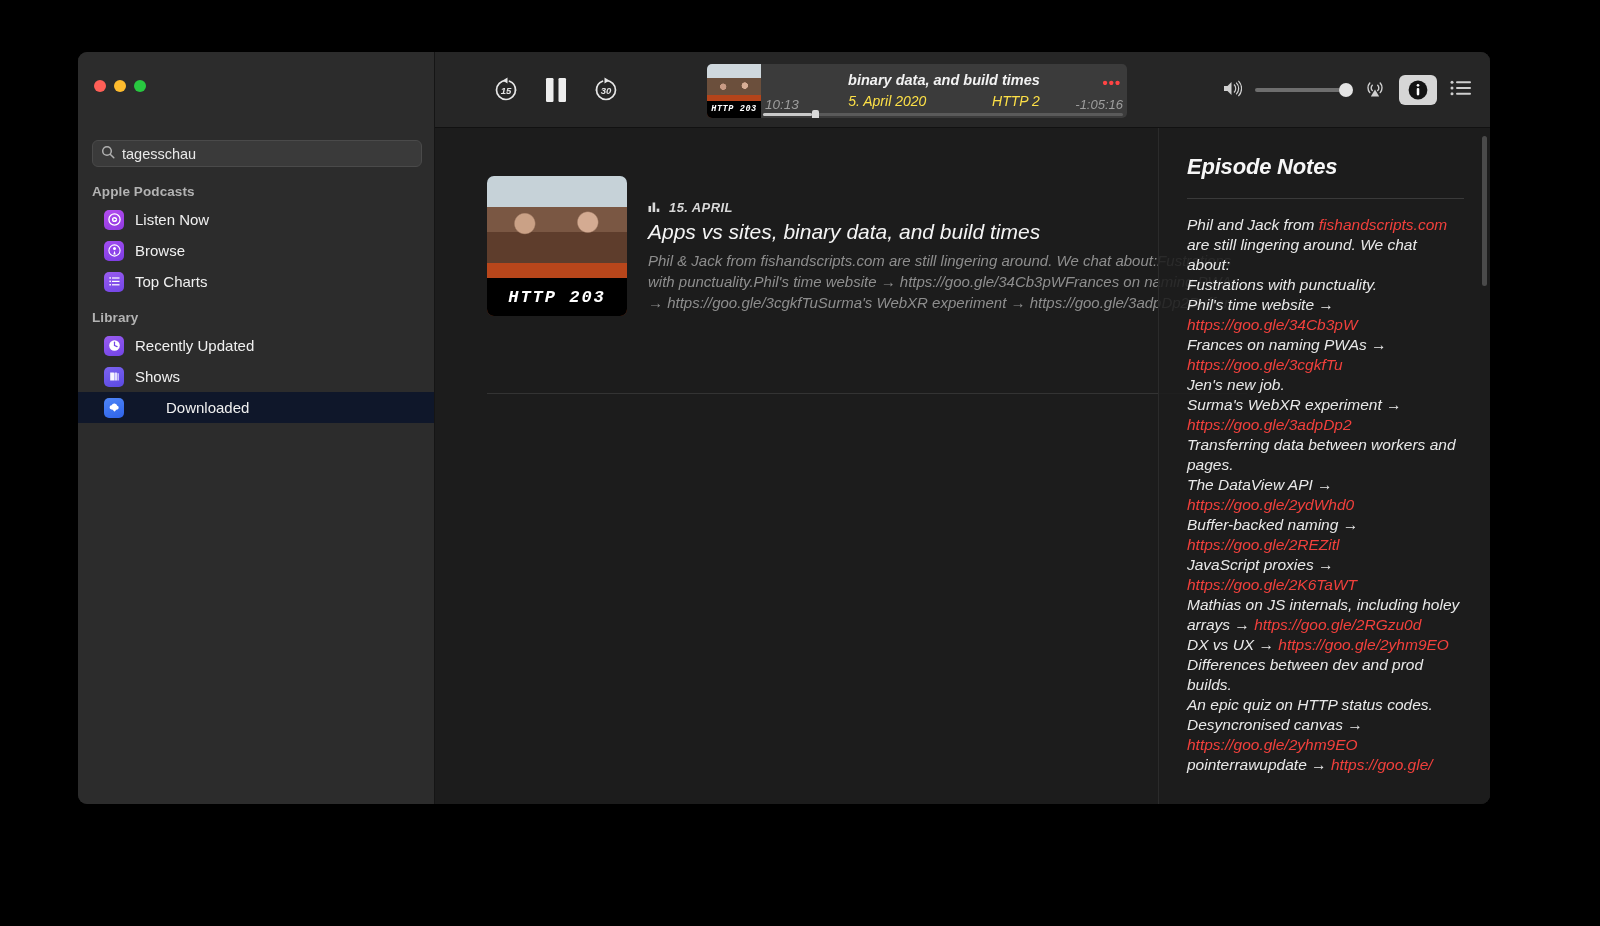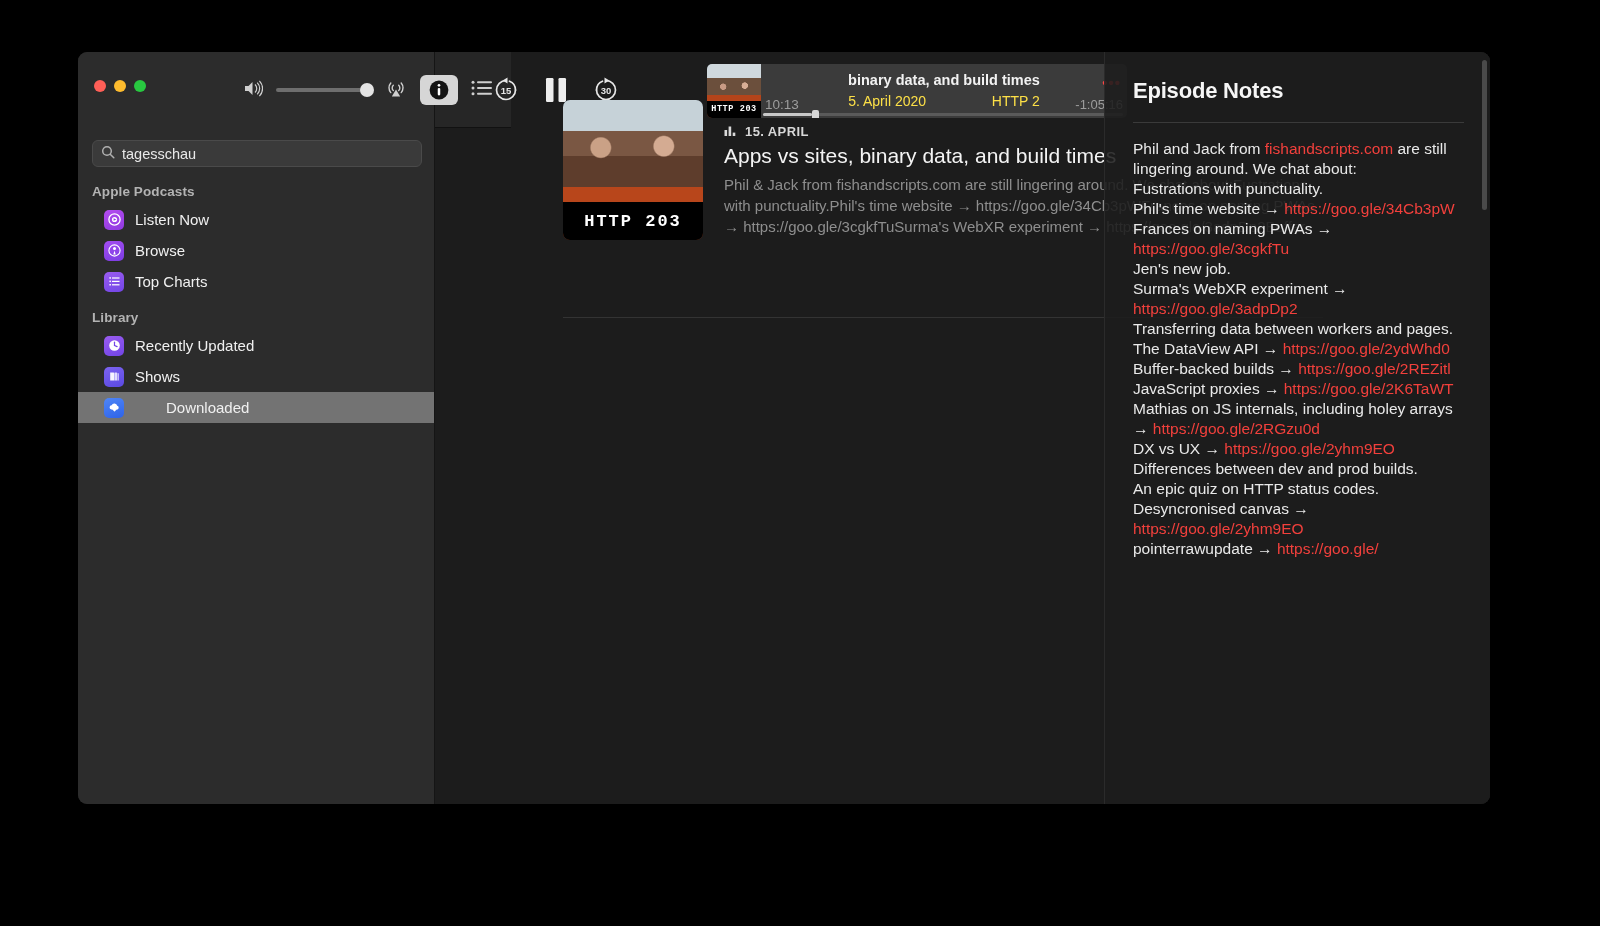--- a/index.html
+++ b/index.html
@@ -61,38 +61,38 @@
     color: #b3b3b3; font-size: 13.5px; font-weight: bold;
     padding: 6px 0 5px 14px;
     letter-spacing: .1px;
   }
   .nav-item {
     display: flex; align-items: center; gap: 11px;
     height: 31px; padding-left: 26px;
     color: #f0f0f0; font-size: 15px;
     cursor: default;
   }
-  .nav-item.selected { background: #737373; gap: 42px; }
+  .nav-item.selected { background: #0f172a; gap: 42px; }
   .nav-icon {
     width: 20px; height: 20px; border-radius: 5px;
     display: flex; align-items: center; justify-content: center;
     flex: 0 0 auto;
   }
   .ico-purple { background: linear-gradient(160deg,#b44cf0,#8f3ae0); }
   .ico-purple2{ background: linear-gradient(160deg,#a44df2,#7b3ce2); }
   .ico-violet { background: linear-gradient(160deg,#9a5cf0,#7245e6); }
   .ico-indigo { background: linear-gradient(160deg,#7c63f0,#5a49e2); }
   .ico-blue   { background: linear-gradient(160deg,#4a7ef5,#2f5fe6); }
   .ico-blue2  { background: linear-gradient(160deg,#4f86f7,#2e63e8); }
 
   
   #main {
     flex: 1; position: relative;
     background: #1c1c1c;
-    display: flex; flex-direction: row;
+    display: flex; flex-direction: column; font-style: italic;
   }
 
   
   #toolbar {
     height: 76px; flex: 0 0 76px;
     background: #262626;
     border-bottom: 1px solid #111;
     position: relative;
   }
   #transport {
@@ -235,21 +235,21 @@
     max-height: 63px; overflow: hidden;
   }
   #ep-divider {
     position: absolute; left: 52px; top: 265px; width: 760px; height: 1px;
     background: #333;
   }
 
   
   #notes {
     position: absolute; right: 0; top: 0; bottom: 0;
-    width: 386px;
+    width: 332px;
     background: rgba(28,28,28,.88);
     border-left: 1px solid #2b2b2b;
     padding: 26px 26px 0 28px;
     overflow: hidden;
   }
   #notes-title {
     color: #f6f6f6; font-size: 22px; font-weight: bold;
     letter-spacing: -.2px;
   }
   #notes-rule {
@@ -489,21 +489,21 @@
         <div id="notes-rule"></div>
         <div id="notes-body">
             <div><span>Phil and Jack from </span><span class="lnk">fishandscripts.com</span><span> are still lingering around. We chat about:</span></div>
             <div><span>Fustrations with punctuality.</span></div>
             <div><span>Phil's time website → </span><span class="lnk">https://goo.gle/34Cb3pW</span></div>
             <div><span>Frances on naming PWAs → </span><span class="lnk">https://goo.gle/3cgkfTu</span></div>
             <div><span>Jen's new job.</span></div>
             <div><span>Surma's WebXR experiment → </span><span class="lnk">https://goo.gle/3adpDp2</span></div>
             <div><span>Transferring data between workers and pages.</span></div>
             <div><span>The DataView API → </span><span class="lnk">https://goo.gle/2ydWhd0</span></div>
-            <div><span>Buffer-backed builds → </span><span class="lnk">https://goo.gle/2REZitl</span></div>
+            <div><span>Buffer-backed naming → </span><span class="lnk">https://goo.gle/2REZitl</span></div>
             <div><span>JavaScript proxies → </span><span class="lnk">https://goo.gle/2K6TaWT</span></div>
             <div><span>Mathias on JS internals, including holey arrays → </span><span class="lnk">https://goo.gle/2RGzu0d</span></div>
             <div><span>DX vs UX → </span><span class="lnk">https://goo.gle/2yhm9EO</span></div>
             <div><span>Differences between dev and prod builds.</span></div>
             <div><span>An epic quiz on HTTP status codes.</span></div>
             <div><span>Desyncronised canvas → </span><span class="lnk">https://goo.gle/2yhm9EO</span></div>
             <div><span>pointerrawupdate → </span><span class="lnk">https://goo.gle/</span></div>
           </div>
         <div id="notes-scrollbar"></div>
       </div>

